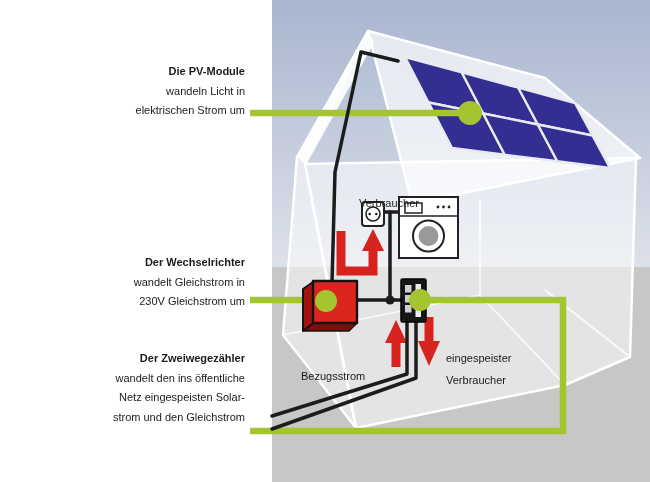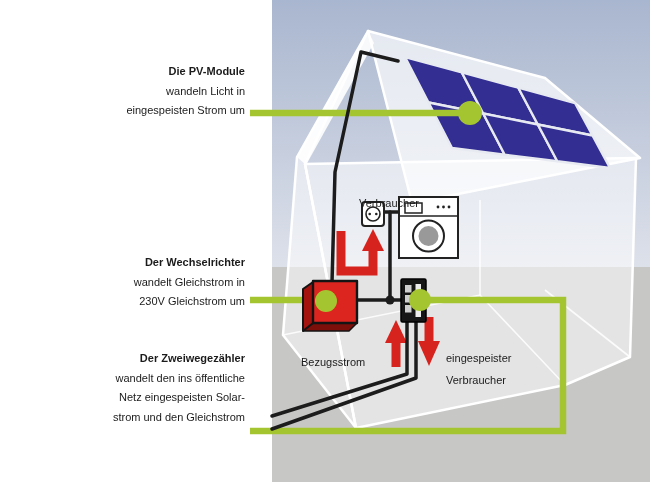--- a/index.html
+++ b/index.html
@@ -109,36 +109,36 @@
       <rect x="415.5" y="284" width="5.5" height="33" fill="#ececec"></rect>
     </g>
 
     <circle cx="326" cy="301" r="11" fill="#a5c530"></circle>
     <circle cx="420" cy="300" r="11" fill="#a5c530"></circle>
   </svg>
 
   <div class="txt leftlabel" style="top:62px;">
     <div class="b">Die PV-Module</div>
     <div>wandeln Licht in</div>
-    <div>eingespeisten Strom um</div>
+    <div>elektrischen Strom um</div>
   </div>
 
   <div class="txt leftlabel" style="top:253px;">
     <div class="b">Der Wechselrichter</div>
     <div>wandelt Gleichstrom in</div>
     <div>230V Gleichstrom um</div>
   </div>
 
   <div class="txt leftlabel" style="top:349px;">
     <div class="b">Der Zweiwegezähler</div>
     <div>wandelt den ins öffentliche</div>
     <div>Netz eingespeisten Solar-</div>
     <div>strom und den Gleichstrom</div>
   </div>
 
   <div class="txt" style="left:359px;top:178px;margin-top:16px;">Verbraucher</div>
-  <div class="txt" style="left:301px;top:353px;">Bezugsstrom</div>
+  <div class="txt" style="left:301px;top:367px;">Bezugsstrom</div>
   <div class="txt illtxt" style="left:446px;top:332px;margin-top:15px;">
     <div>eingespeister</div>
     <div>Verbraucher</div>
   </div>
 
 </div>
 
 </body></html>

